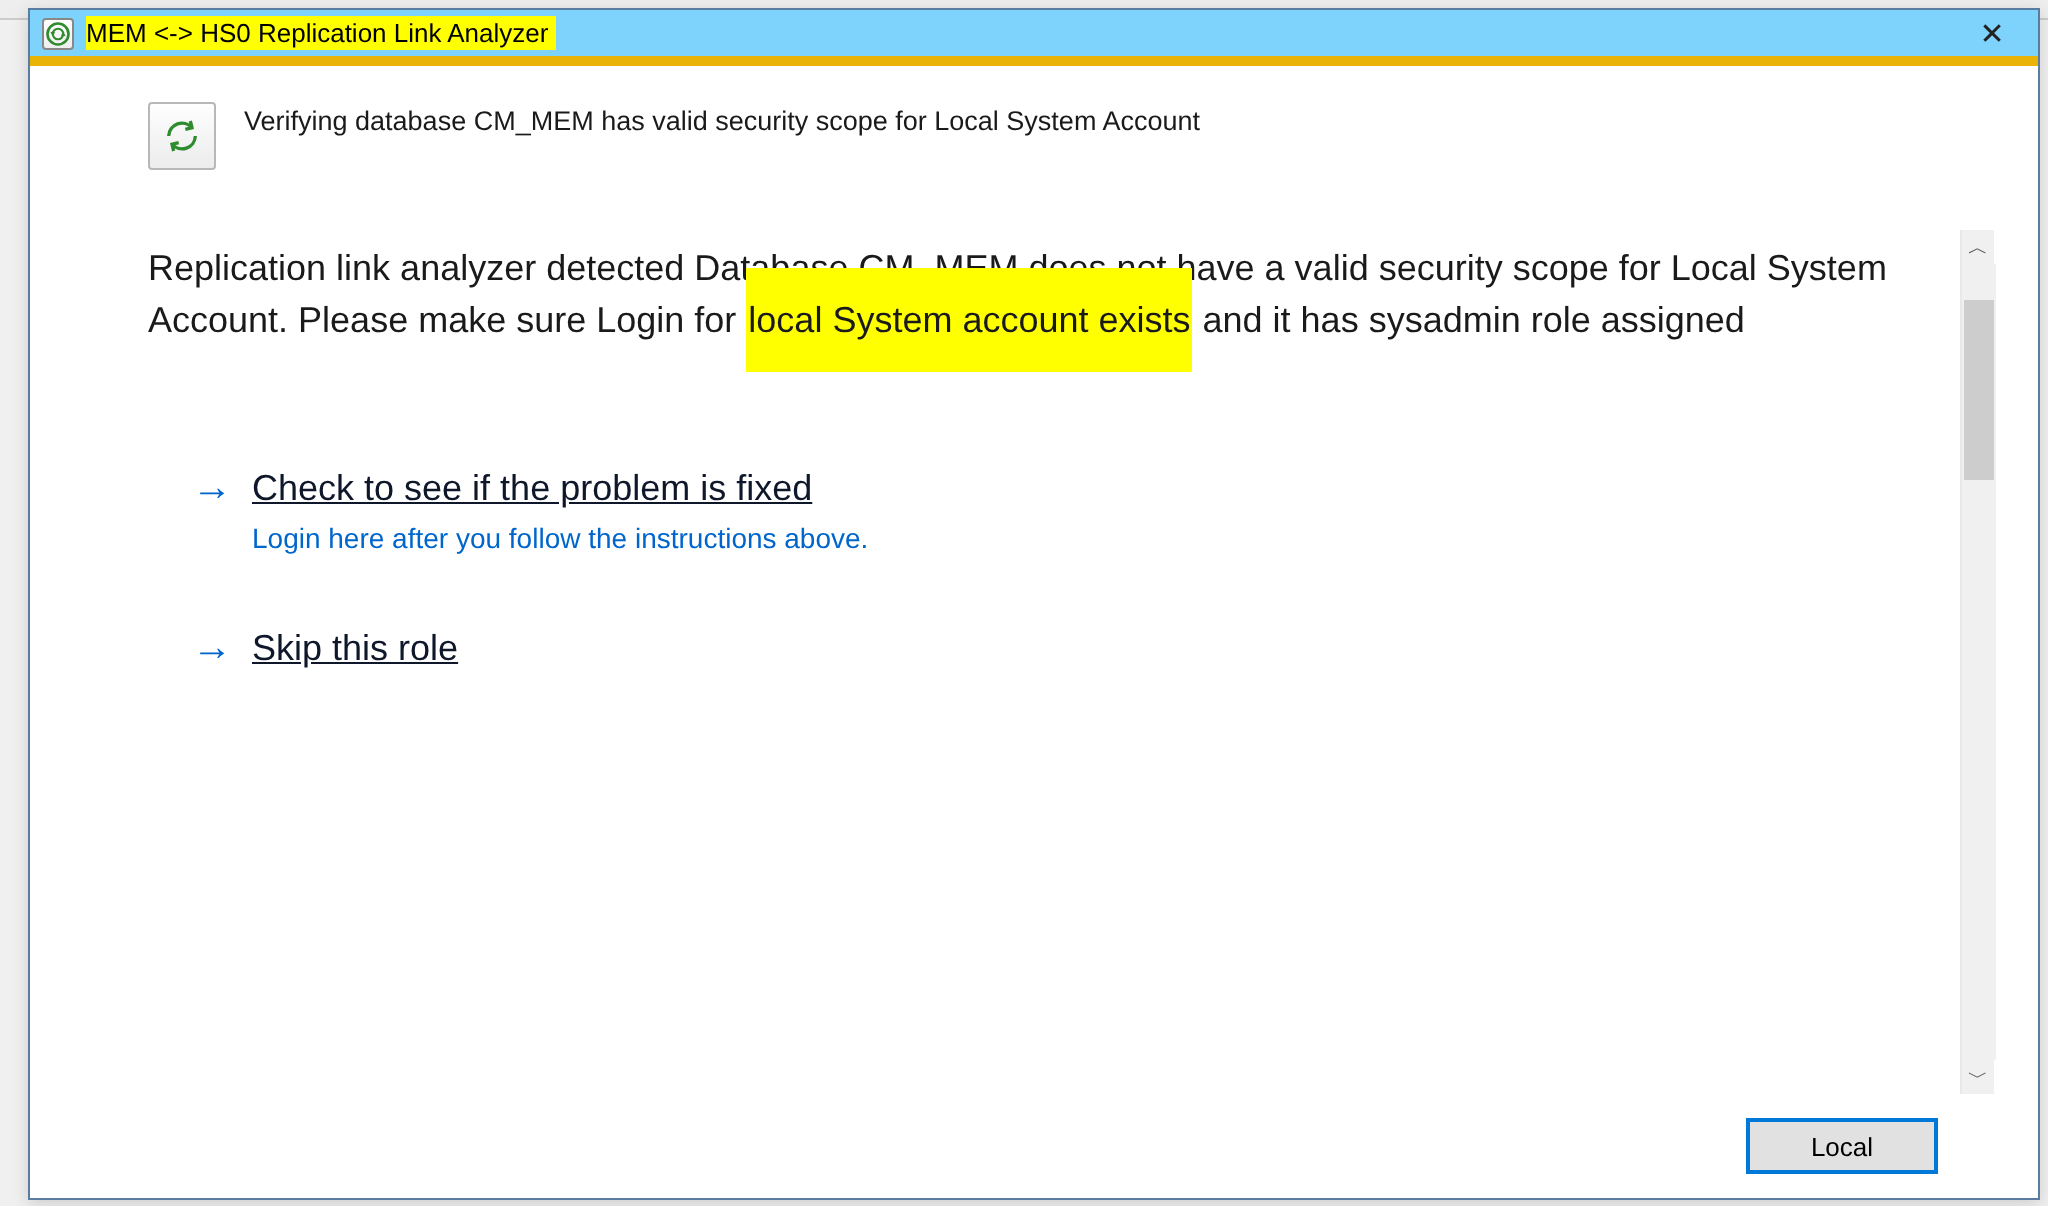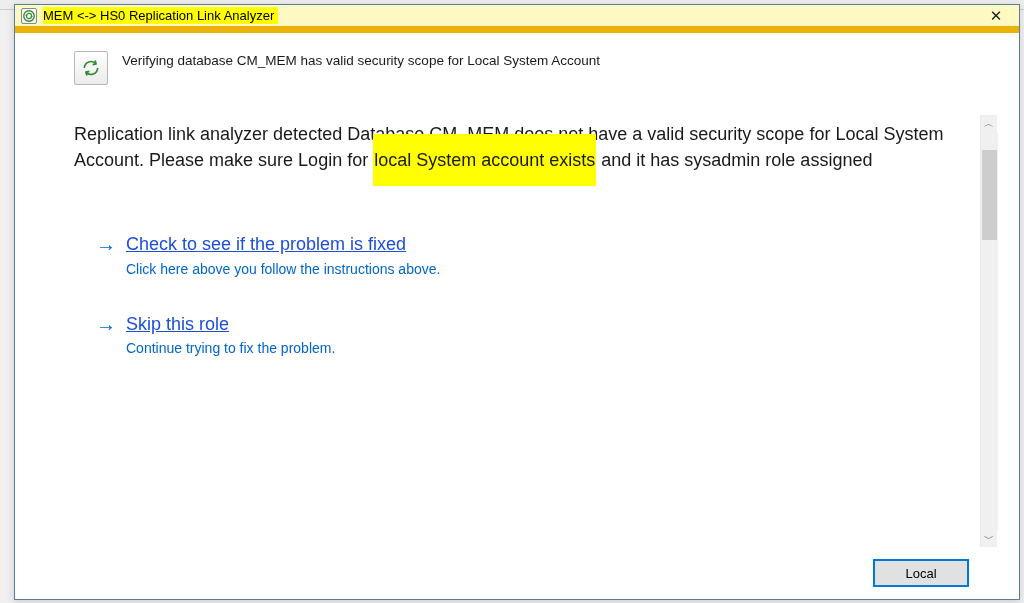--- a/index.html
+++ b/index.html
@@ -28,22 +28,22 @@
       width: 1006px;
       height: 596px;
       background: #ffffff;
       border: 1px solid #5a7ca0;
       box-shadow: 0 2px 8px rgba(0,0,0,0.15);
       display: flex;
       flex-direction: column;
     }
     .titlebar {
       height: 28px;
-      background: #fef9c3;
-      border-bottom: 7px solid #eab308;
+      background: #7dd3fc;
+      border-bottom: 5px solid #eab308;
       display: flex;
       align-items: center;
       padding: 0 0 0 6px;
     }
     .title-icon {
       width: 16px;
       height: 16px;
       border: 1px solid #888;
       border-radius: 2px;
       background: linear-gradient(#fff,#eee);
@@ -134,21 +134,21 @@
     }
     .arrow-icon {
       color: #0066cc;
       font-size: 20px;
       line-height: 22px;
       flex: 0 0 auto;
       font-weight: 300;
     }
     .action-title {
       font-size: 18px;
-      color: #1d4ed8;
+      color: #0f172a;
       text-decoration: underline;
       line-height: 1.3;
     }
     .action-sub {
       font-size: 14px;
       color: #0066cc;
       margin-left: 30px;
       margin-top: 4px;
     }
 
@@ -251,29 +251,28 @@
 
         <div class="message">
           <span>Replication link analyzer detected Database CM_MEM does not have a valid security scope for Local System Account. Please make sure Login for </span><span class="hl">local System account exists</span><span> and it has sysadmin role assigned</span>
         </div>
 
         <div class="action-block">
           <div class="action-row">
             <span class="arrow-icon">→</span>
             <span class="action-title">Check to see if the problem is fixed</span>
           </div>
-          <div class="action-sub">Click here above you follow the instructions above.</div>
+          <div class="action-sub">Login here after you follow the instructions above.</div>
         </div>
 
         <div class="action-block">
           <div class="action-row">
             <span class="arrow-icon">→</span>
             <span class="action-title">Skip this role</span>
           </div>
-          <div class="action-sub">Continue trying to fix the problem.</div>
         </div>
 
       </div>
 
       <div class="scrollbar">
         <div class="sb-arrow">︿</div>
         <div class="sb-track">
           <div class="sb-thumb"></div>
         </div>
         <div class="sb-arrow">﹀</div>

